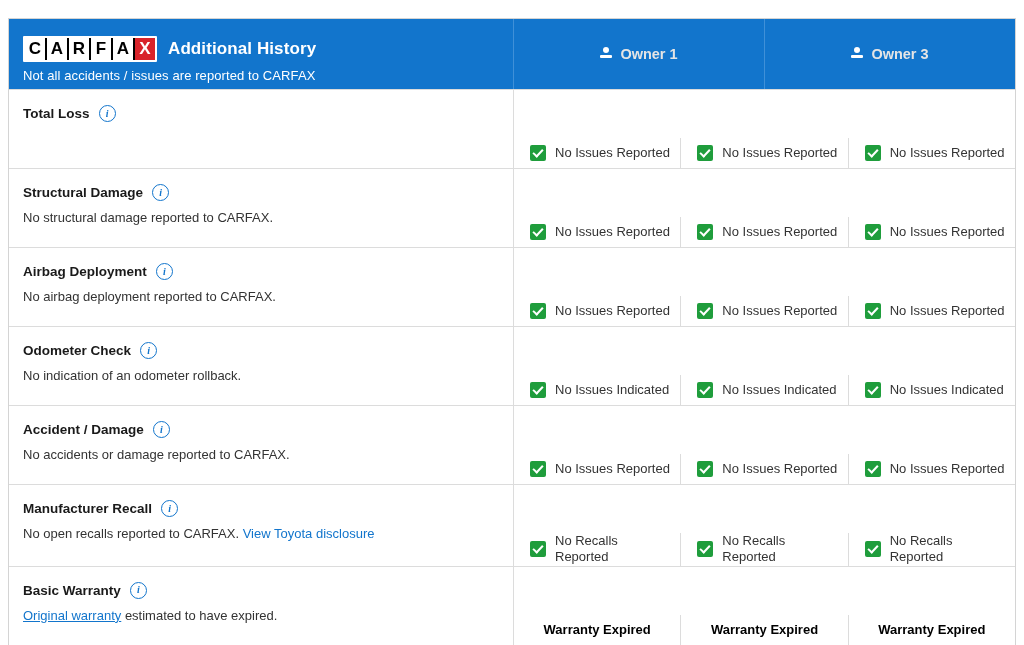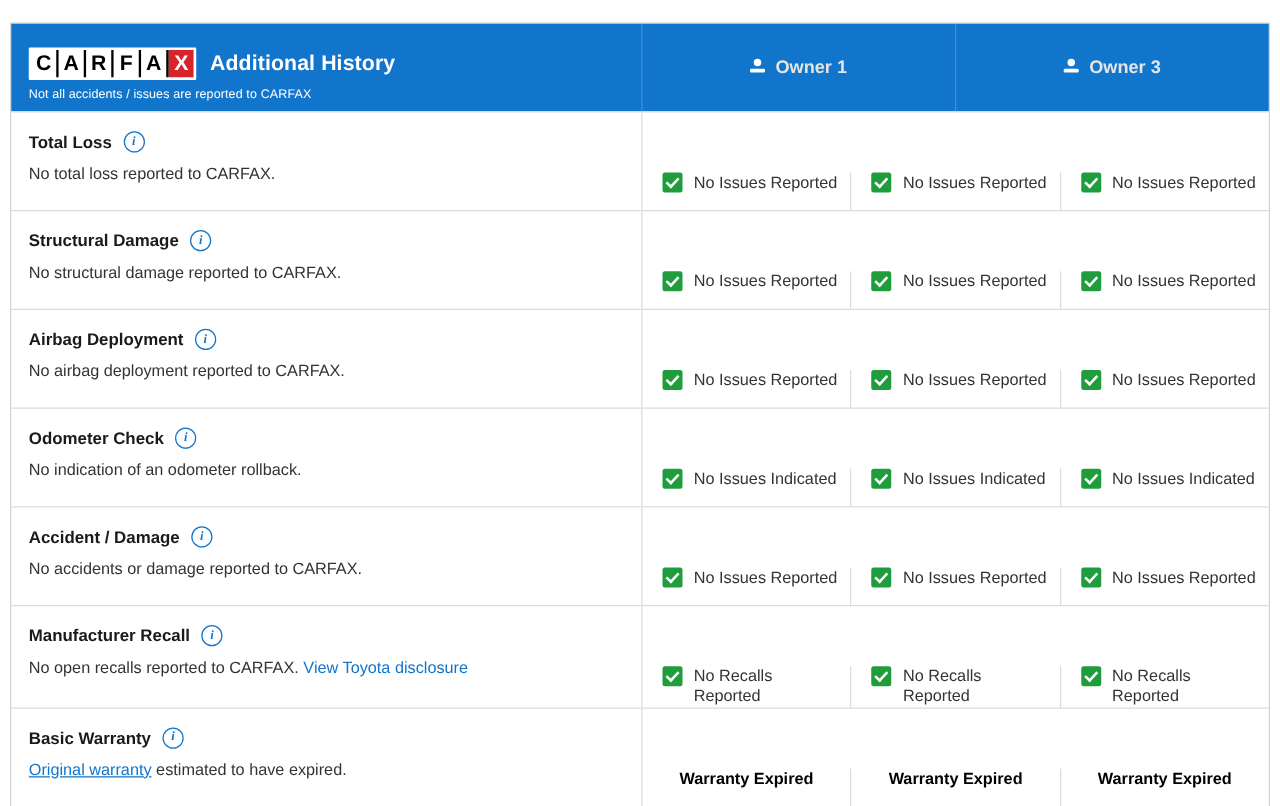--- a/index.html
+++ b/index.html
@@ -72,21 +72,21 @@
     border-right: 0;
   }
   .brand-title {
     color: #ffffff;
     font-size: 17px;
     font-weight: bold;
     letter-spacing: 0.1px;
   }
   .brand-sub {
     color: #ffffff;
-    font-size: 10px;
+    font-size: 13px;
     margin-top: 6px;
     letter-spacing: 0.1px;
   }
   .owner-cell {
     flex: 1;
     display: flex;
     align-items: center;
     justify-content: center;
     gap: 8px;
     color: #e5e5e5;
@@ -165,20 +165,21 @@
     text-decoration: none;
     margin-top: 44px;
   }
   .desc-sub a.underline {
     text-decoration: underline;
   }
   .status-cell {
     flex: 1;
     box-sizing: border-box;
     display: flex;
+    align-items: center;
     justify-content: flex-start;
     gap: 9px;
     padding: 0 6px 0 16px;
     border-right: 1px solid #dcdcdc;
     margin-top: 48px;
   }
   .status-cell:last-child { border-right: 0; }
   .check {
     flex: 0 0 auto;
     width: 16px;
@@ -246,21 +247,20 @@
         <span>Owner 3</span>
       </div>
     </div>
 
     <div class="row">
       <div class="desc">
         <div class="desc-title-line">
           <span class="desc-title">Total Loss</span>
           <span class="info-icon">i</span>
         </div>
-        <div class="desc-sub">No total loss reported to CARFAX.</div>
       </div>
       <div class="status-cell">
         <span class="check"></span>
         <span class="status-text">No Issues Reported</span>
       </div>
       <div class="status-cell">
         <span class="check"></span>
         <span class="status-text">No Issues Reported</span>
       </div>
       <div class="status-cell">

